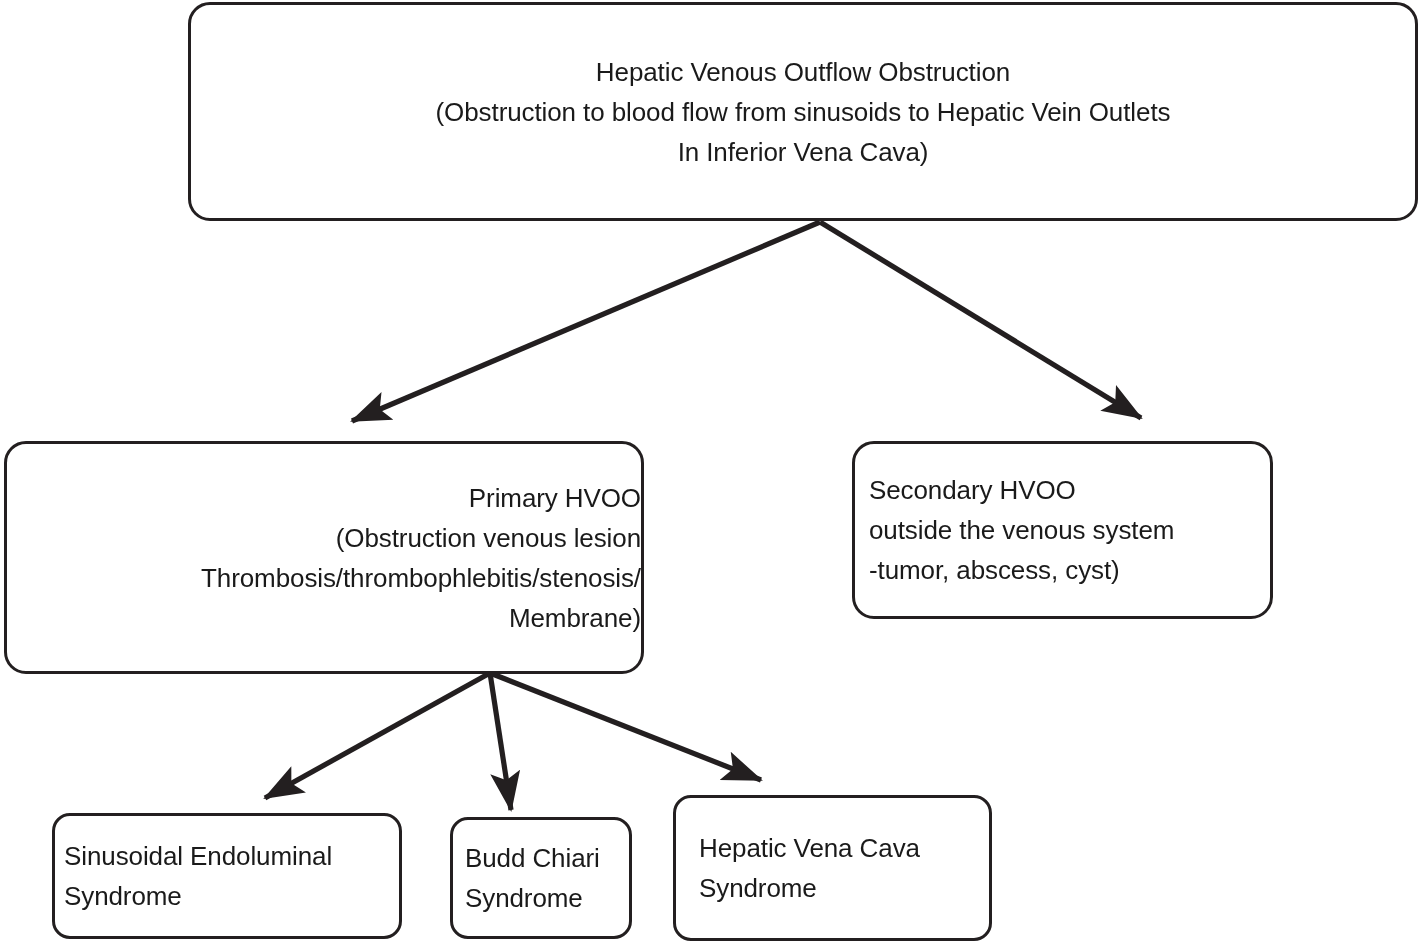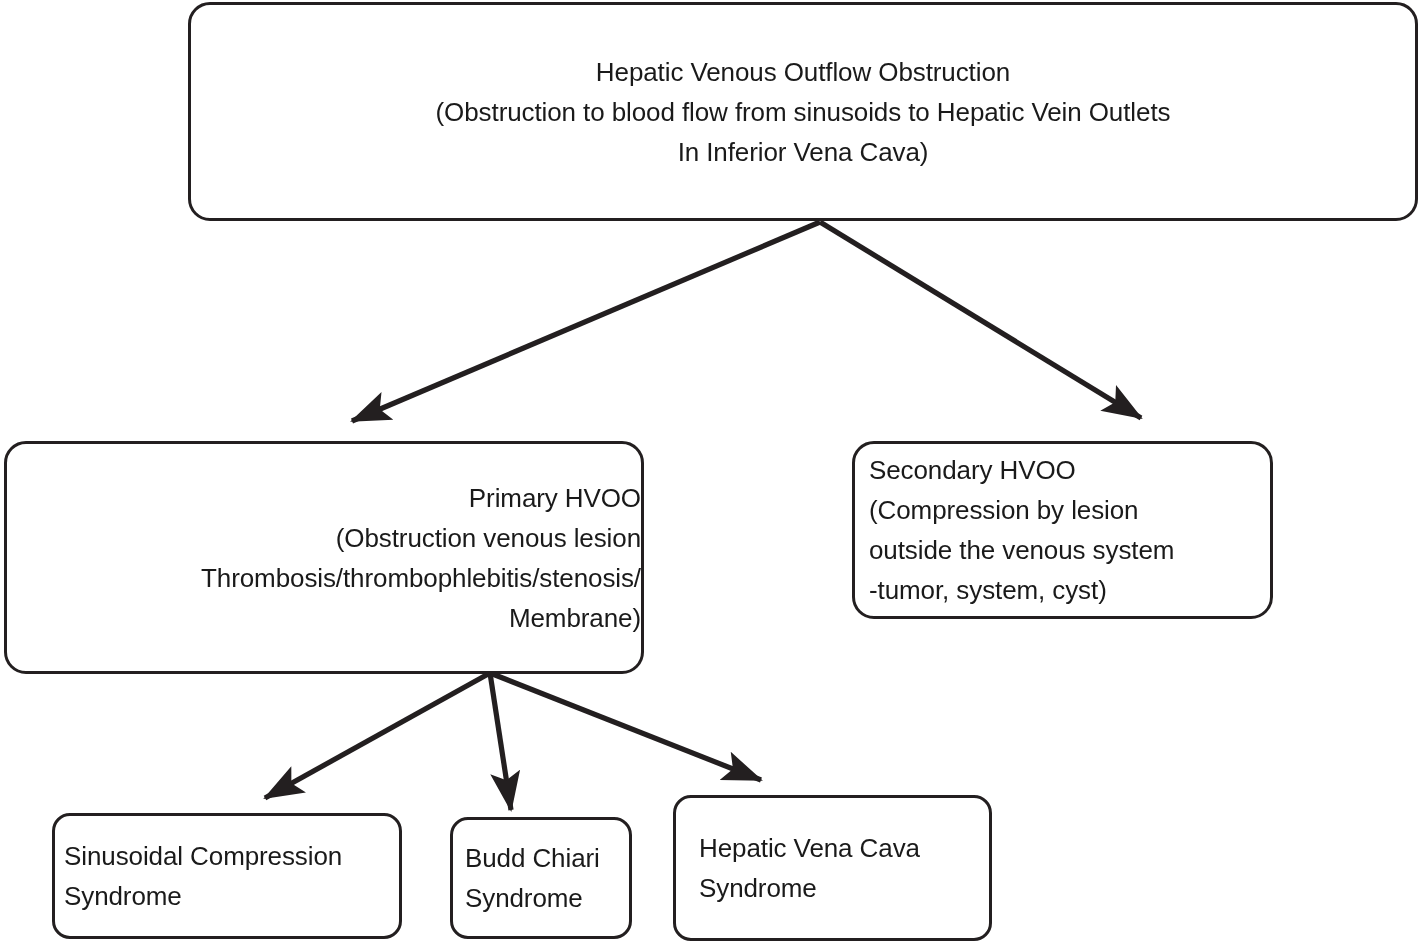--- a/index.html
+++ b/index.html
@@ -127,27 +127,26 @@
 
   <div class="node" id="node-primary">
     <div class="line">Primary HVOO</div>
     <div class="line">(Obstruction venous lesion</div>
     <div class="line">Thrombosis/thrombophlebitis/stenosis/</div>
     <div class="line">Membrane)</div>
   </div>
 
   <div class="node" id="node-secondary">
     <div class="line">Secondary HVOO</div>
-    <div class="line">(Compression by lesion</div>
     <div class="line">outside the venous system</div>
-    <div class="line">-tumor, system, cyst)</div>
+    <div class="line">-tumor, abscess, cyst)</div>
   </div>
 
   <div class="node" id="node-sos">
-    <div class="line">Sinusoidal Compression</div>
+    <div class="line">Sinusoidal Endoluminal</div>
     <div class="line">Syndrome</div>
   </div>
 
   <div class="node" id="node-bcs">
     <div class="line">Budd Chiari</div>
     <div class="line">Syndrome</div>
   </div>
 
   <div class="node" id="node-hvcs">
     <div class="line">Hepatic Vena Cava</div>

